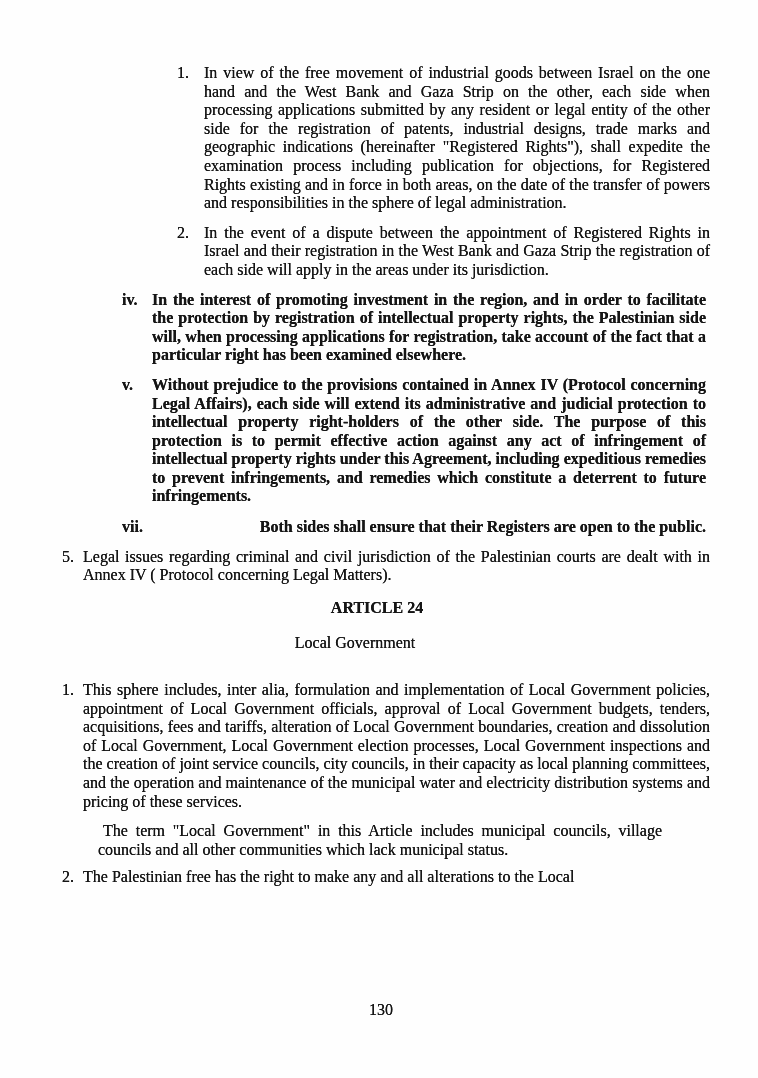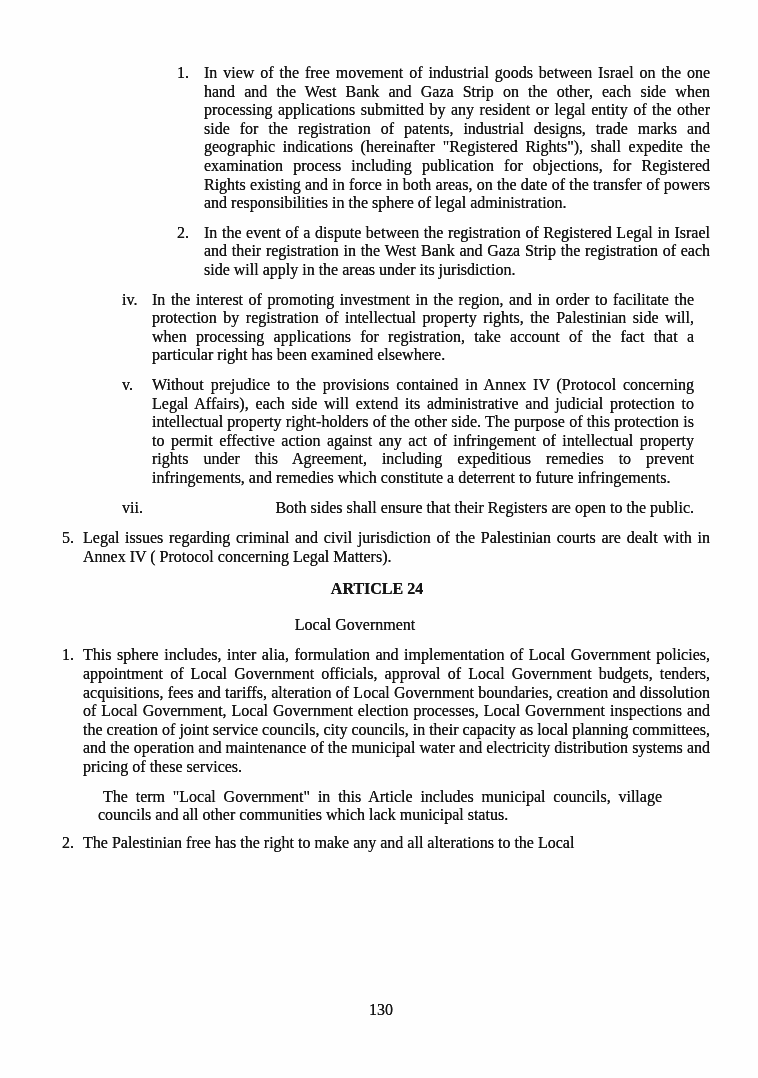--- a/index.html
+++ b/index.html
@@ -34,38 +34,38 @@
     text-align: justify;
   }
   .marker {
     flex: 0 0 auto;
     white-space: nowrap;
   }
   
   .sub-item { margin: 0 0 11px 177px; }
   .sub-item .marker { width: 27px; }
   
-  .roman-item { margin: 0 16px 11px 122px; }
+  .roman-item { margin: 0 4px 11px 122px; font-weight: bold; }
   .roman-item .marker { width: 30px; }
   .roman-item.single .body {
     text-align: right;
     padding-left: 97px;
   }
   
   .outer-item { margin: 0 0 11px 62px; }
   .outer-item .marker { width: 21px; }
   .heading {
     text-align: center;
     font-weight: bold;
     margin: 14px 0 17px 0;
     padding-left: 44px;
   }
   .subheading {
     text-align: center;
-    margin: 0 0 12px 0;
+    margin: 0 0 28px 0;
   }
   .indent-para {
     margin: 5px 48px 9px 98px;
     text-align: justify;
     text-indent: 5px;
   }
   .page-number {
     position: absolute;
     top: 1001px;
     left: 2px;
@@ -79,21 +79,21 @@
 <div class="page">
   <div class="content">
 
     <div class="li sub-item">
       <span class="marker">1.</span>
       <div class="body">In view of the free movement of industrial goods between Israel on the one hand and the West Bank and Gaza Strip on the other, each side when processing applications submitted by any resident or legal entity of the other side for the registration of patents, industrial designs, trade marks and geographic indications (hereinafter "Registered Rights"), shall expedite the examination process including publication for objections, for Registered Rights existing and in force in both areas, on the date of the transfer of powers and responsibilities in the sphere of legal administration.</div>
     </div>
 
     <div class="li sub-item">
       <span class="marker">2.</span>
-      <div class="body">In the event of a dispute between the registration of Registered Legal in Israel and their registration in the West Bank and Gaza Strip the registration of each side will apply in the areas under its jurisdiction.</div>
+      <div class="body">In the event of a dispute between the appointment of Registered Rights in Israel and their registration in the West Bank and Gaza Strip the registration of each side will apply in the areas under its jurisdiction.</div>
     </div>
 
     <div class="li roman-item">
       <span class="marker">iv.</span>
       <div class="body">In the interest of promoting investment in the region, and in order to facilitate the protection by registration of intellectual property rights, the Palestinian side will, when processing applications for registration, take account of the fact that a particular right has been examined elsewhere.</div>
     </div>
 
     <div class="li roman-item" style="margin-bottom:12px">
       <span class="marker">v.</span>
       <div class="body">Without prejudice to the provisions contained in Annex IV (Protocol concerning Legal Affairs), each side will extend its administrative and judicial protection to intellectual property right-holders of the other side. The purpose of this protection is to permit effective action against any act of infringement of intellectual property rights under this Agreement, including expeditious remedies to prevent infringements, and remedies which constitute a deterrent to future infringements.</div>

